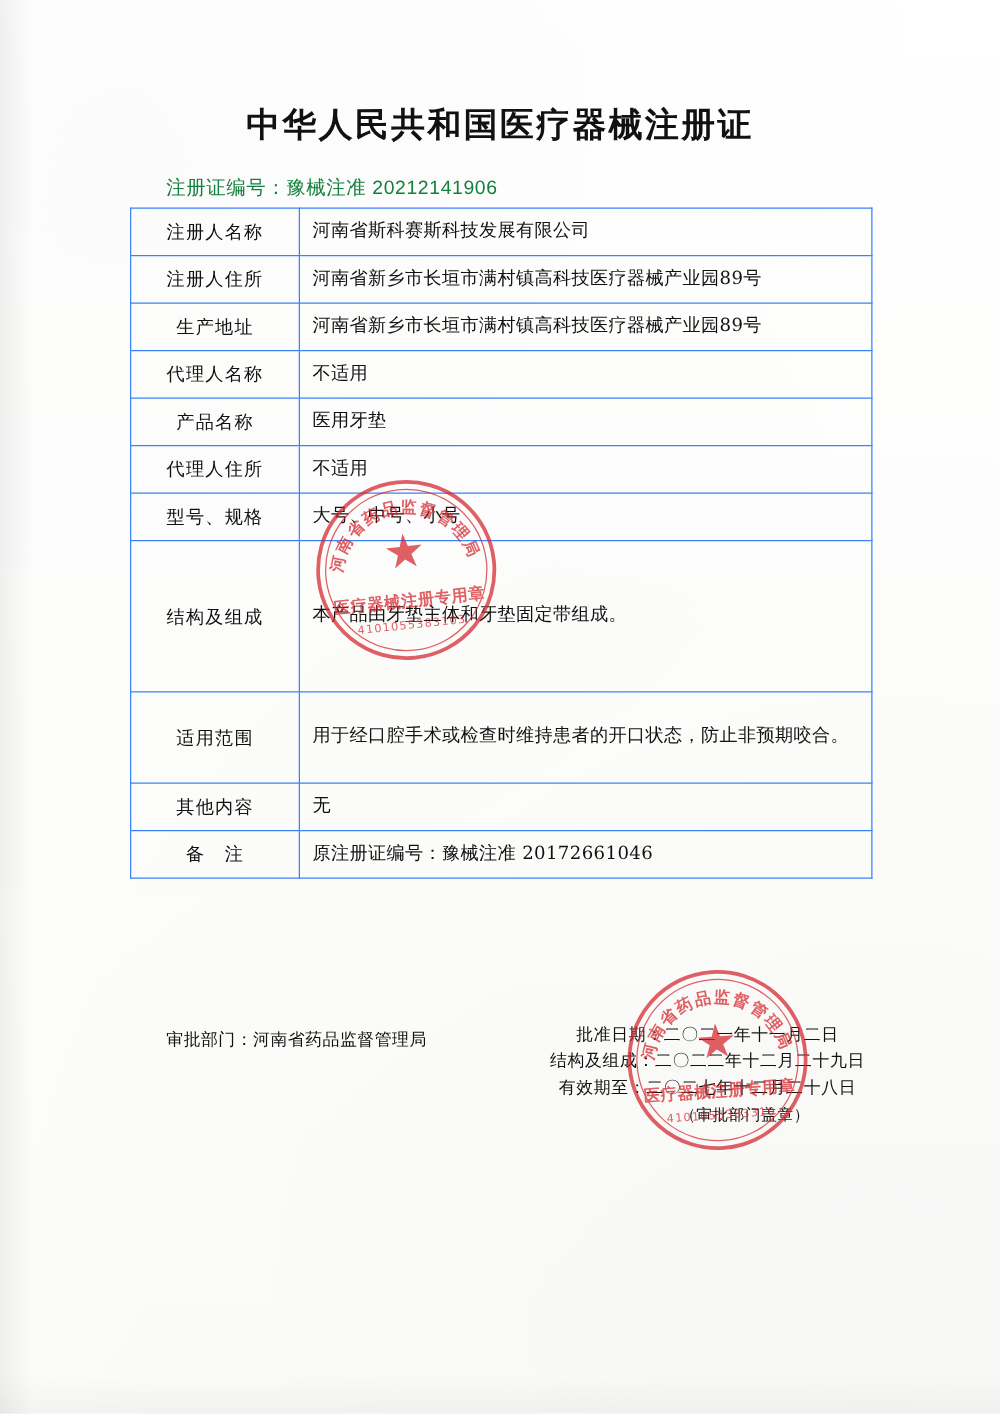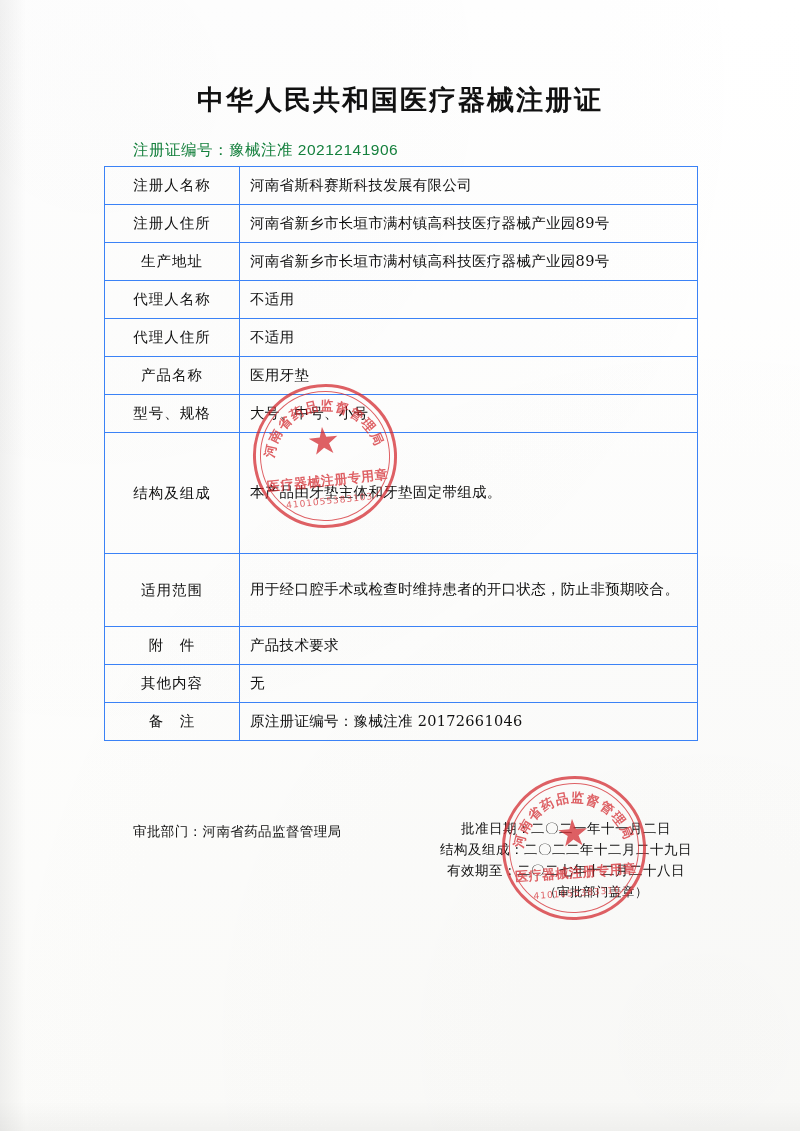--- a/index.html
+++ b/index.html
@@ -226,42 +226,38 @@
       </tr>
       <tr class="r-normal">
         <td class="label">生产地址</td>
         <td class="value">河南省新乡市长垣市满村镇高科技医疗器械产业园89号</td>
       </tr>
       <tr class="r-normal">
         <td class="label">代理人名称</td>
         <td class="value">不适用</td>
       </tr>
       <tr class="r-normal">
+        <td class="label">产品名称</td>
+        <td class="value">医用牙垫</td>
+      </tr>
+      <tr class="r-normal">
         <td class="label">代理人住所</td>
         <td class="value">不适用</td>
-      </tr>
-      <tr class="r-normal">
-        <td class="label">产品名称</td>
-        <td class="value">医用牙垫</td>
       </tr>
       <tr class="r-normal">
         <td class="label">型号、规格</td>
         <td class="value">大号、中号、小号</td>
       </tr>
       <tr class="r-struct">
         <td class="label">结构及组成</td>
         <td class="value top">本产品由牙垫主体和牙垫固定带组成。</td>
       </tr>
       <tr class="r-scope">
         <td class="label">适用范围</td>
         <td class="value top">用于经口腔手术或检查时维持患者的开口状态，防止非预期咬合。</td>
-      </tr>
-      <tr class="r-normal">
-        <td class="label">附　件</td>
-        <td class="value">产品技术要求</td>
       </tr>
       <tr class="r-normal">
         <td class="label">其他内容</td>
         <td class="value">无</td>
       </tr>
       <tr class="r-normal">
         <td class="label">备　注</td>
         <td class="value">原注册证编号：豫械注准 20172661046</td>
       </tr>
     </tbody>

